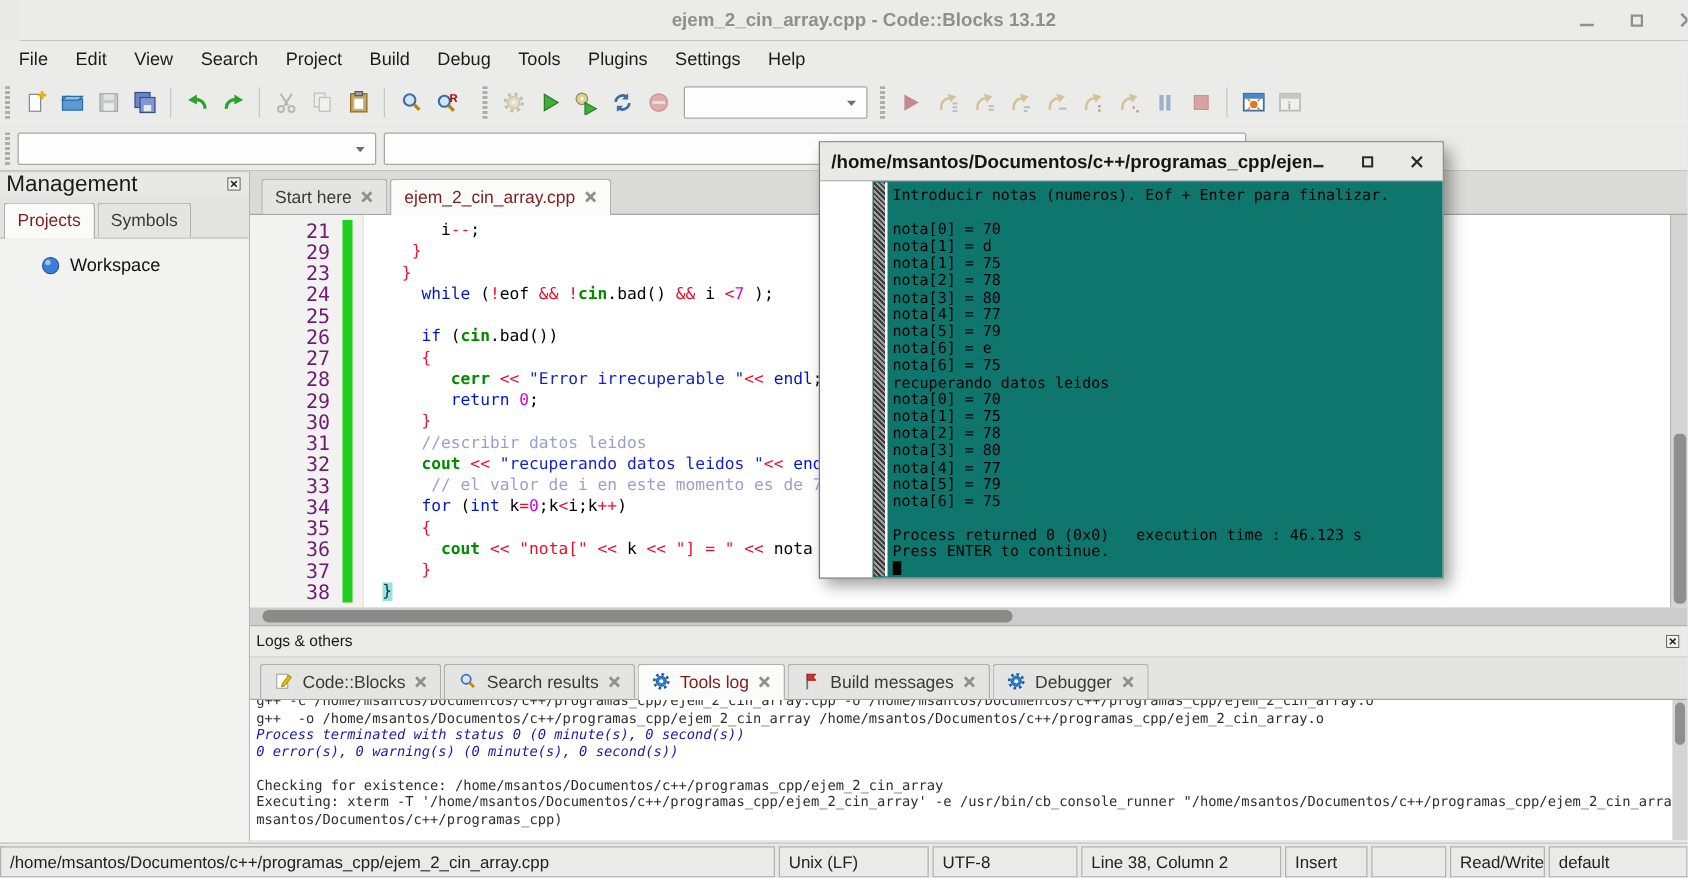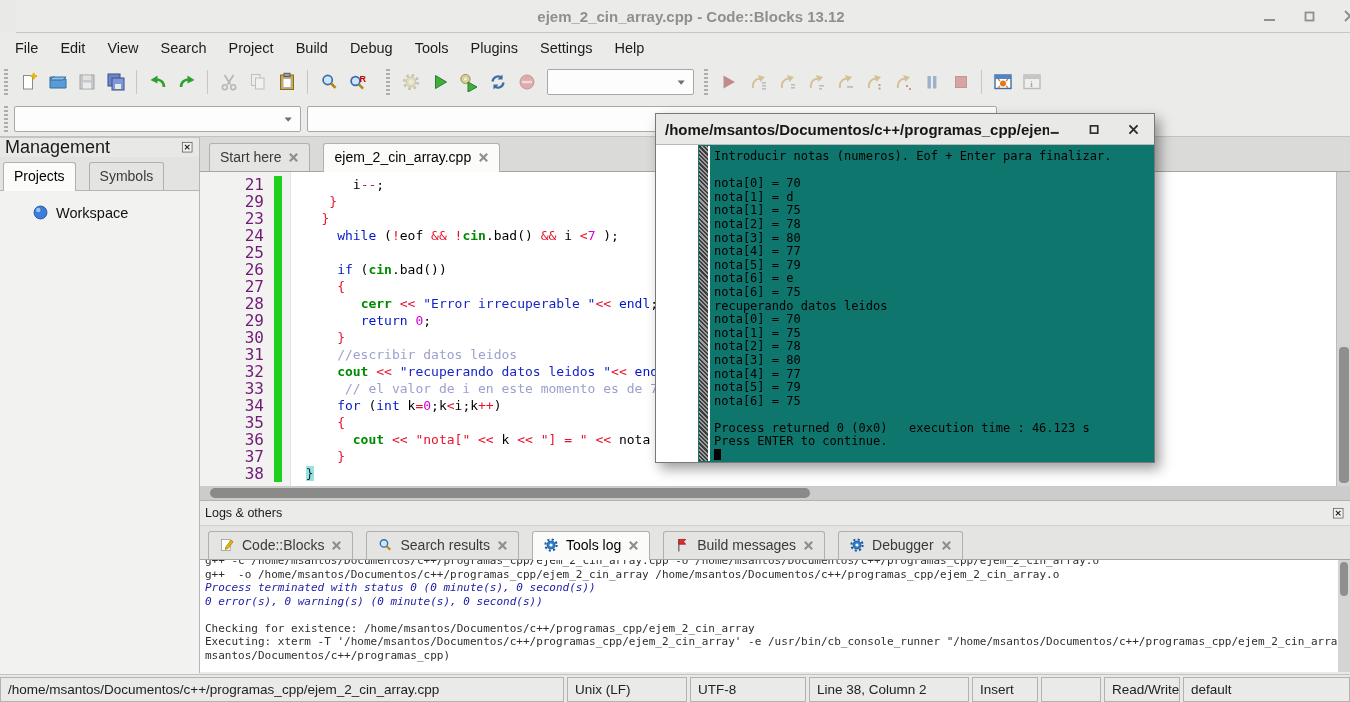--- a/index.html
+++ b/index.html
@@ -31,23 +31,23 @@
          display:flex;align-items:center;justify-content:flex-end;flex:none;}
   .combo svg{width:13px;height:13px;margin-right:5px;}
   
   .mgmt{position:absolute;left:0;top:137px;width:200px;height:536px;background:#eeeeec;
         border-right:1px solid #b6b6b4;border-top:1px solid #c6c6c4;box-sizing:border-box;}
   .mgmt-header{height:19px;display:flex;align-items:center;justify-content:space-between;
                padding:0 5px;font-size:18px;color:#1a1a1a;background:#e8e8e6;}
   .mgmt-tabs{display:flex;align-items:flex-end;height:33px;padding-left:3px;background:#e3e3e1;
              border-bottom:1px solid #b6b6b4;}
   .tab{border:1px solid #b0b0ae;border-bottom:none;border-radius:3px 3px 0 0;padding:5px 10px 6px 10px;
-       font-size:14px;background:#e4e4e2;color:#3a3a3a;margin-right:13px;display:flex;align-items:center;gap:7px;
+       font-size:14px;background:#e4e4e2;color:#3a3a3a;margin-right:2px;display:flex;align-items:center;gap:7px;
        position:relative;white-space:nowrap;}
-  .tab.active{background:#fbfbfa;color:#000000;margin-bottom:-1px;padding-bottom:7px;z-index:2;}
+  .tab.active{background:#fbfbfa;color:#7f1d1d;margin-bottom:-1px;padding-bottom:7px;z-index:2;}
   .tab .x-ico{width:11px;height:11px;}
   .mgmt-body{background:#f2f2f0;height:483px;padding:13px 0 0 32px;box-sizing:border-box;}
   .ws-item{display:flex;align-items:center;gap:7px;font-size:14.5px;color:#111;}
   .ws-item svg{width:17px;height:17px;}
   
   .tabbar{position:absolute;left:200px;top:137px;width:1150px;height:35px;background:#dadad8;
           border-bottom:1px solid #a6a6a4;box-sizing:border-box;display:flex;align-items:flex-end;padding-left:9px;}
   .editor{position:absolute;left:200px;top:172px;width:1136px;height:314px;background:#ffffff;
           overflow:hidden;}
   .gutterbg{position:absolute;left:0;top:0;width:90px;height:314px;background:#f2f2f0;border-right:1px solid #e2e2e0;}
@@ -485,21 +485,21 @@
           <path d="M2 2l8 8M10 2l-8 8" stroke="#8f8f8f" stroke-width="2.4"></path>
         </svg>
       </span>
     </div>
   <div class="logview" id="logview"><div style="margin-top: -8px;">g++ -c /home/msantos/Documentos/c++/programas_cpp/ejem_2_cin_array.cpp -o /home/msantos/Documentos/c++/programas_cpp/ejem_2_cin_array.o</div><div>g++  -o /home/msantos/Documentos/c++/programas_cpp/ejem_2_cin_array /home/msantos/Documentos/c++/programas_cpp/ejem_2_cin_array.o</div><div class="log-status">Process terminated with status 0 (0 minute(s), 0 second(s))</div><div class="log-status">0 error(s), 0 warning(s) (0 minute(s), 0 second(s))</div><div>&nbsp;</div><div>Checking for existence: /home/msantos/Documentos/c++/programas_cpp/ejem_2_cin_array</div><div>Executing: xterm -T '/home/msantos/Documentos/c++/programas_cpp/ejem_2_cin_array' -e /usr/bin/cb_console_runner "/home/msantos/Documentos/c++/programas_cpp/ejem_2_cin_array" (in /home/</div><div>msantos/Documentos/c++/programas_cpp)</div></div>
   <div class="logscroll">
       <div class="logthumb"></div>
     </div>
 
   <div class="statusbar" id="statusbar">
-      <div class="sb-field" style="width: 564px;">/home/msantos/Documentos/c++/programas_cpp/ejem_2_cin_array.cpp</div>
+      <div class="sb-field" style="width: 620px;">/home/msantos/Documentos/c++/programas_cpp/ejem_2_cin_array.cpp</div>
       <div class="sb-field" style="width: 120px;">Unix (LF)</div>
       <div class="sb-field" style="width: 116px;">UTF-8</div>
       <div class="sb-field" style="width: 160px;">Line 38, Column 2</div>
       <div class="sb-field" style="width: 66px;">Insert</div>
       <div class="sb-field" style="width: 60px;"></div>
       <div class="sb-field" style="width: 76px;">Read/Write</div>
       <div class="sb-field" style="flex: 1 1 0%;">default</div>
     </div>
 
   <div class="terminal">

